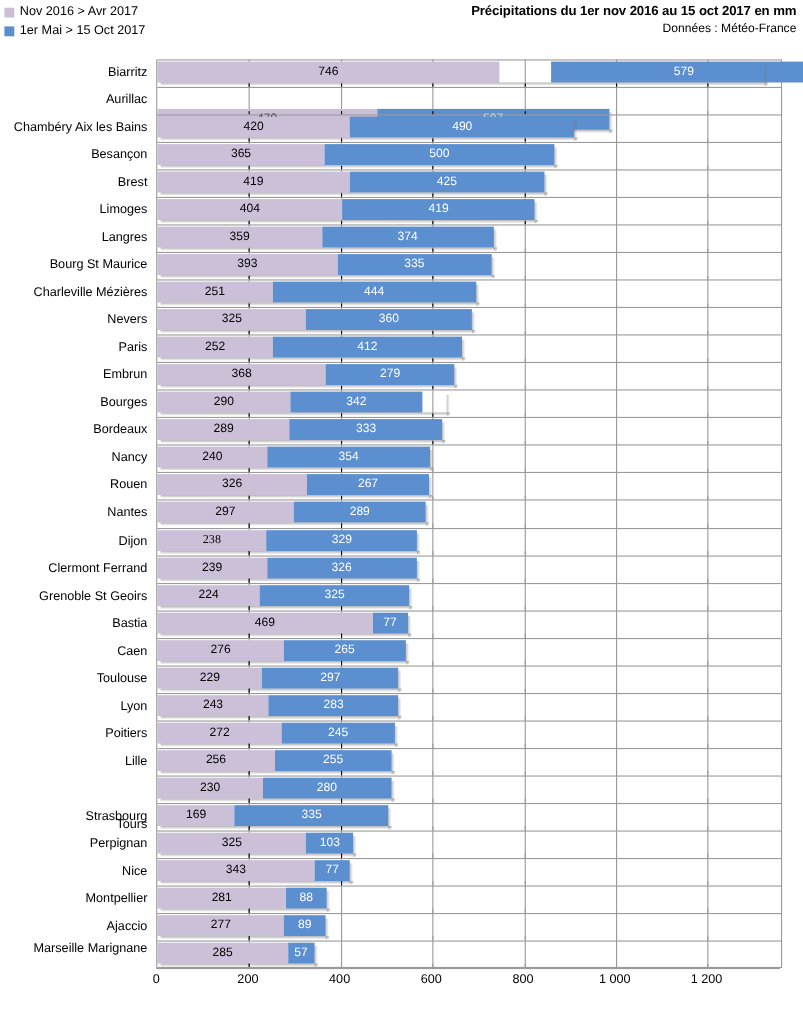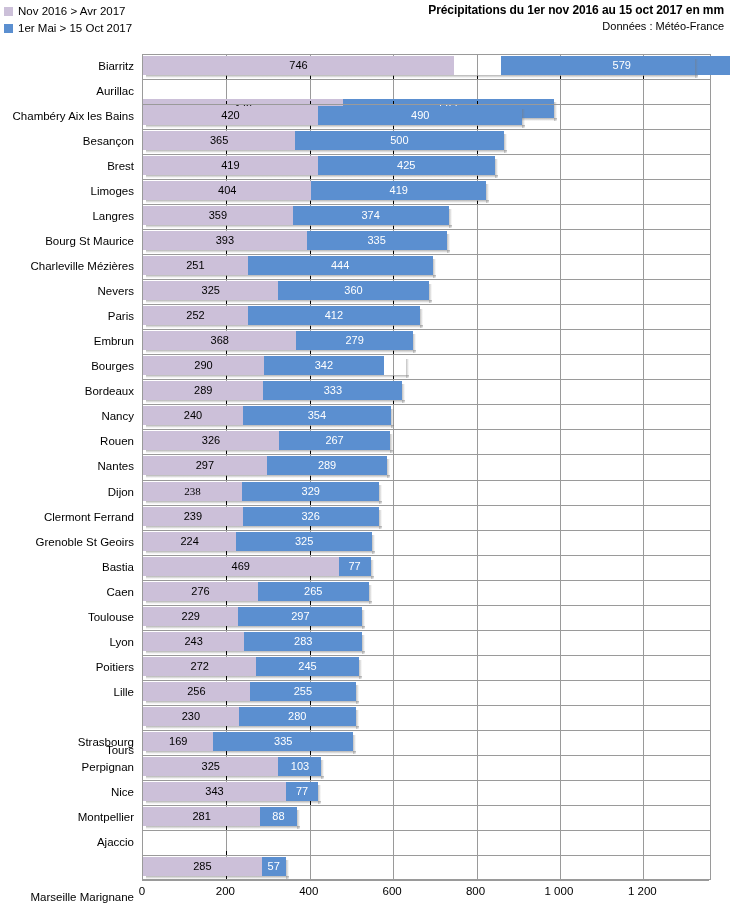--- a/index.html
+++ b/index.html
@@ -125,21 +125,21 @@
     <div class="ylab" style="top: 550.667px;">Toulouse</div>
     <div class="ylab" style="top: 575.697px;">Lyon</div>
     <div class="ylab" style="top: 600.727px;">Poitiers</div>
     <div class="ylab" style="top: 625.758px;">Lille</div>
     <div class="ylab" style="top: 684px;">Tours</div>
     <div class="ylab" style="top: 675.818px;">Strasbourg</div>
     <div class="ylab" style="top: 700.848px;">Perpignan</div>
     <div class="ylab" style="top: 725.879px;">Nice</div>
     <div class="ylab" style="top: 750.909px;">Montpellier</div>
     <div class="ylab" style="top: 775.939px;">Ajaccio</div>
-    <div class="ylab" style="top: 831px; text-align: center;">Marseille Marignane</div>
+    <div class="ylab" style="top: 796px; text-align: center;">Marseille Marignane</div>
   </div>
 
 <div id="plot">
   <div id="plot-inner">
       <div class="vline" style="left: 83.3824px;"></div>
       <div class="vline" style="left: 166.765px;"></div>
       <div class="vline" style="left: 250.147px;"></div>
       <div class="vline" style="left: 333.529px;"></div>
       <div class="vline" style="left: 416.912px;"></div>
       <div class="vline" style="left: 500.294px;"></div>
@@ -726,20 +726,32 @@
           <div class="shadow-r" style="left: 153.84px;"></div>
         </div>
       </div>
       <div class="vtick" style="left: 83.3824px; top: 772.409px; height: 3.5303px; background: rgb(0, 0, 0);"></div>
       <div class="vtick" style="left: 166.765px; top: 772.409px; height: 3.5303px; background: rgb(154, 154, 154);"></div>
       <div class="vtick" style="left: 250.147px; top: 772.409px; height: 3.5303px; background: rgb(154, 154, 154);"></div>
       <div class="vtick" style="left: 333.529px; top: 772.409px; height: 3.5303px; background: rgb(154, 154, 154);"></div>
       <div class="vtick" style="left: 416.912px; top: 772.409px; height: 3.5303px; background: rgb(154, 154, 154);"></div>
       <div class="vtick" style="left: 500.294px; top: 772.409px; height: 3.5303px; background: rgb(154, 154, 154);"></div>
       <div class="hline" style="top: 776px;"></div>
+      <div class="row" style="top: 775.939px;">
+        <div class="bar-wrap">
+          <div class="seg seg-a" style="left: 0px; width: 115.485px;">
+            <span>277</span>
+          </div>
+          <div class="seg seg-b" style="left: 115.485px; width: 37.1051px;">
+            <span>89</span>
+          </div>
+          <div class="shadow" style="width: 152.59px;"></div>
+          <div class="shadow-r" style="left: 152.59px;"></div>
+        </div>
+      </div>
       <div class="vtick" style="left: 83.3824px; top: 797.439px; height: 3.5303px; background: rgb(0, 0, 0);"></div>
       <div class="vtick" style="left: 166.765px; top: 797.439px; height: 3.5303px; background: rgb(154, 154, 154);"></div>
       <div class="vtick" style="left: 250.147px; top: 797.439px; height: 3.5303px; background: rgb(154, 154, 154);"></div>
       <div class="vtick" style="left: 333.529px; top: 797.439px; height: 3.5303px; background: rgb(154, 154, 154);"></div>
       <div class="vtick" style="left: 416.912px; top: 797.439px; height: 3.5303px; background: rgb(154, 154, 154);"></div>
       <div class="vtick" style="left: 500.294px; top: 797.439px; height: 3.5303px; background: rgb(154, 154, 154);"></div>
       <div class="hline" style="top: 801px;"></div>
       <div class="row" style="top: 800.97px;">
         <div class="bar-wrap">
           <div class="seg seg-a" style="left: 0px; width: 118.82px;">

